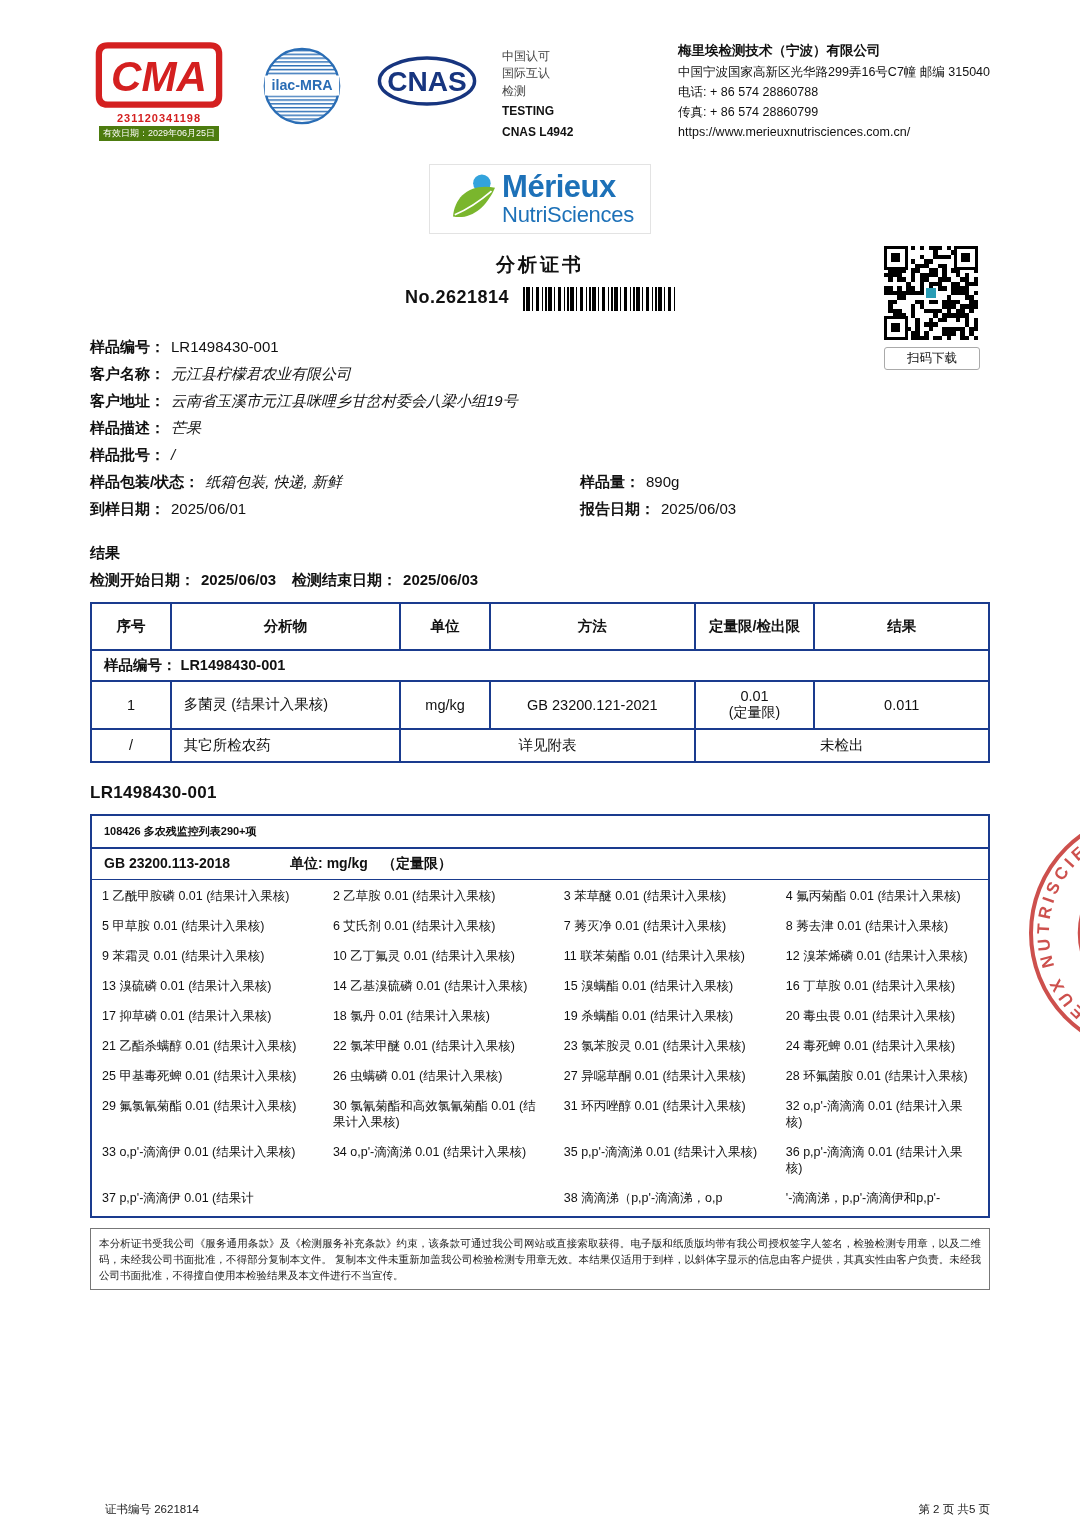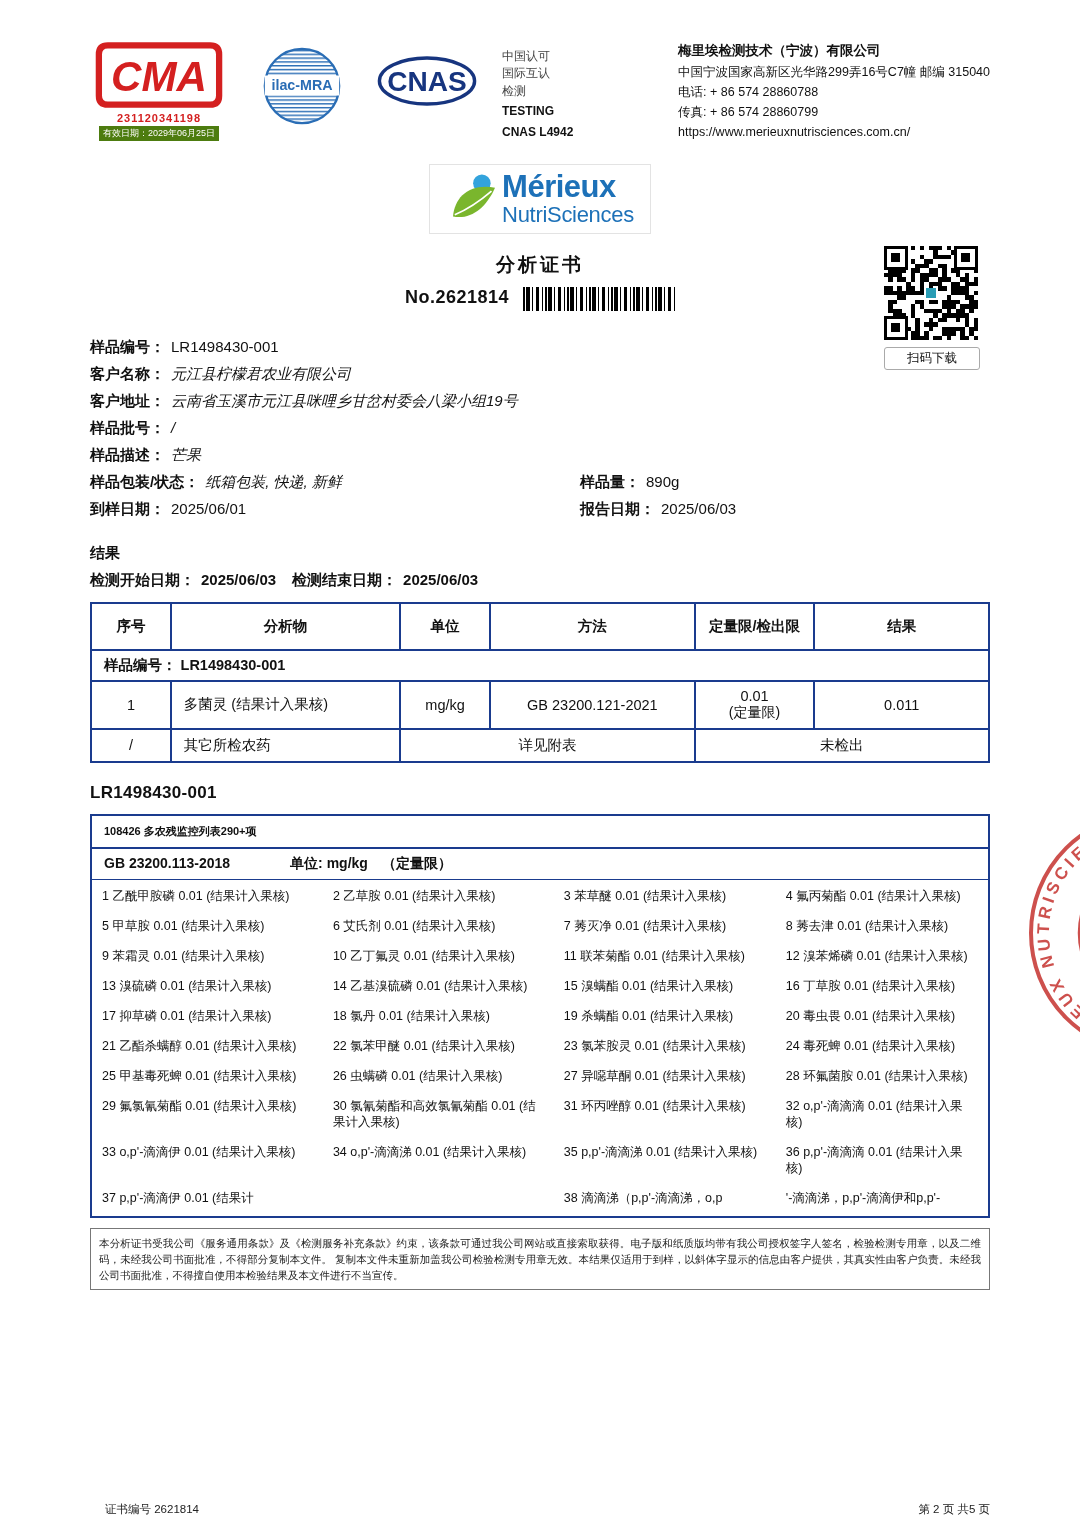--- a/index.html
+++ b/index.html
@@ -622,26 +622,26 @@
     </div>
     <div class="info-row">
       <span class="lbl">客户名称：</span>
       <span class="val italic">元江县柠檬君农业有限公司</span>
     </div>
     <div class="info-row">
       <span class="lbl">客户地址：</span>
       <span class="val italic">云南省玉溪市元江县咪哩乡甘岔村委会八梁小组19号</span>
     </div>
     <div class="info-row">
+      <span class="lbl">样品描述：</span>
+      <span class="val italic">芒果</span>
+    </div>
+    <div class="info-row">
       <span class="lbl">样品批号：</span>
       <span class="val italic">/</span>
-    </div>
-    <div class="info-row">
-      <span class="lbl">样品描述：</span>
-      <span class="val italic">芒果</span>
     </div>
     <div class="info-row two-col">
       <div class="pair left-pair">
         <span class="lbl">样品包装/状态：</span>
         <span class="val italic">纸箱包装, 快递, 新鲜</span>
       </div>
       <div class="pair">
         <span class="lbl">样品量：</span>
         <span class="val">890g</span>
       </div>

